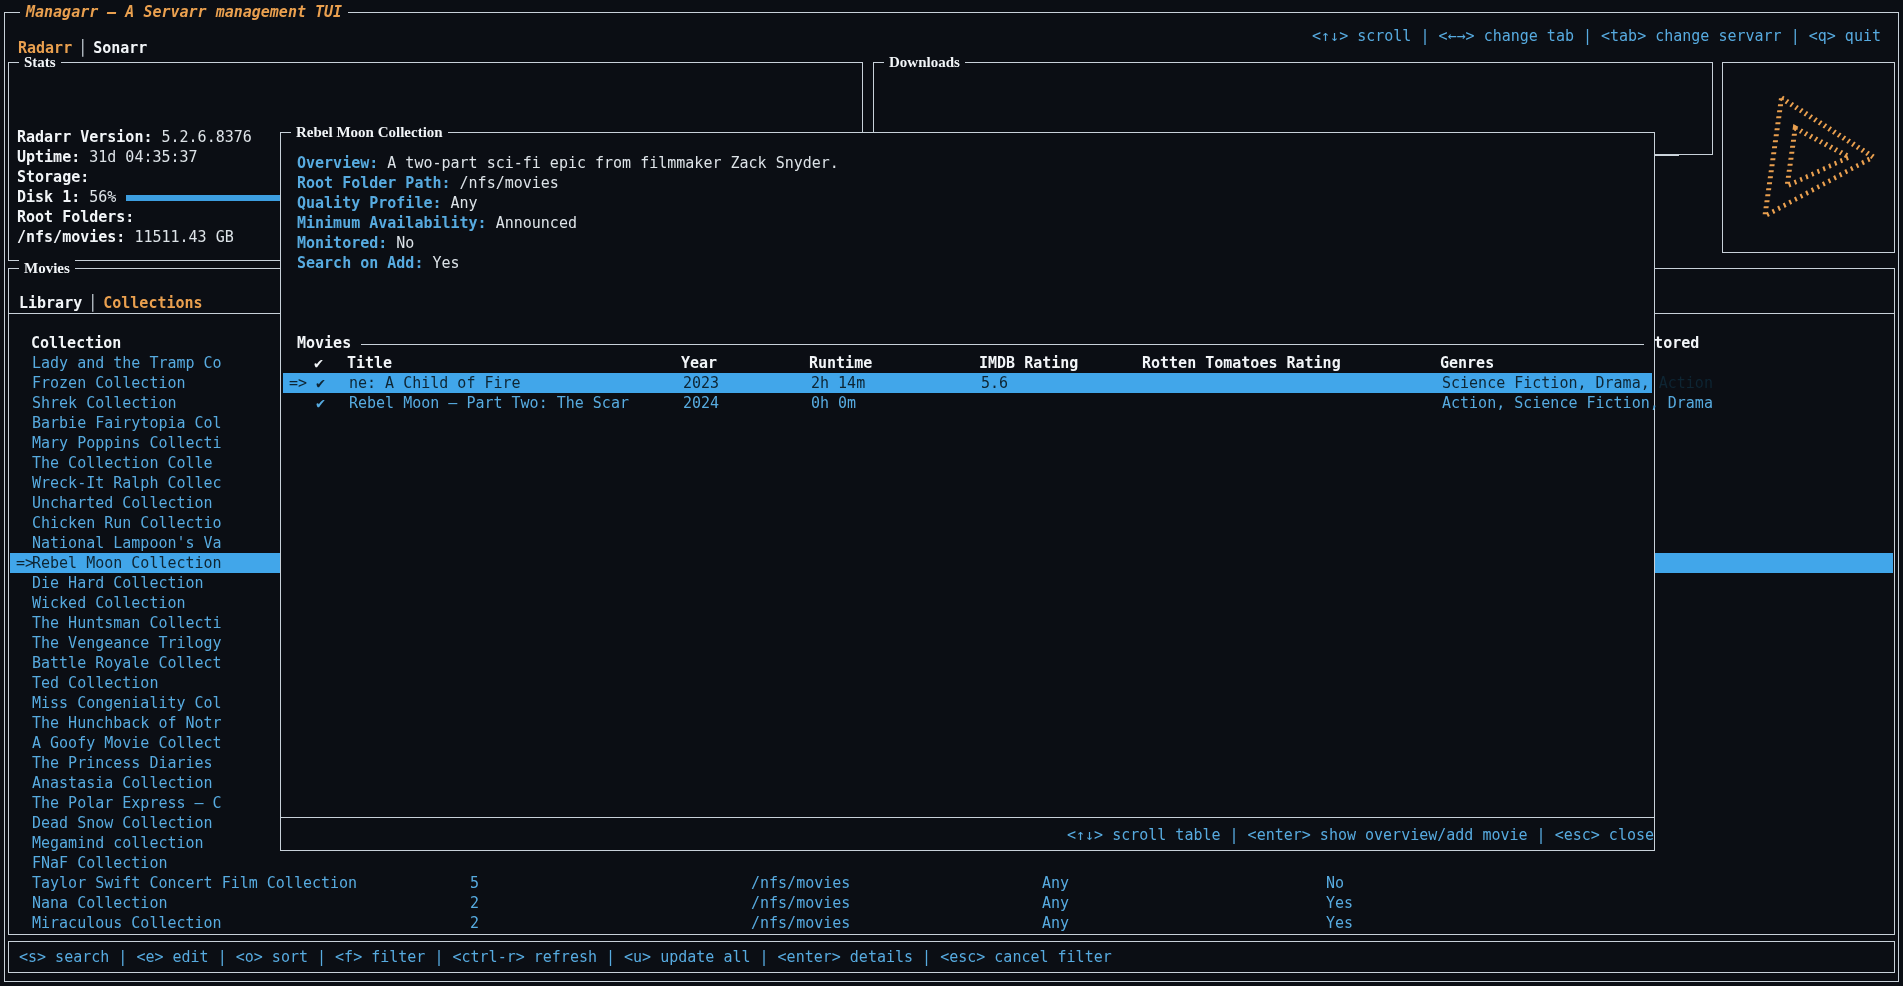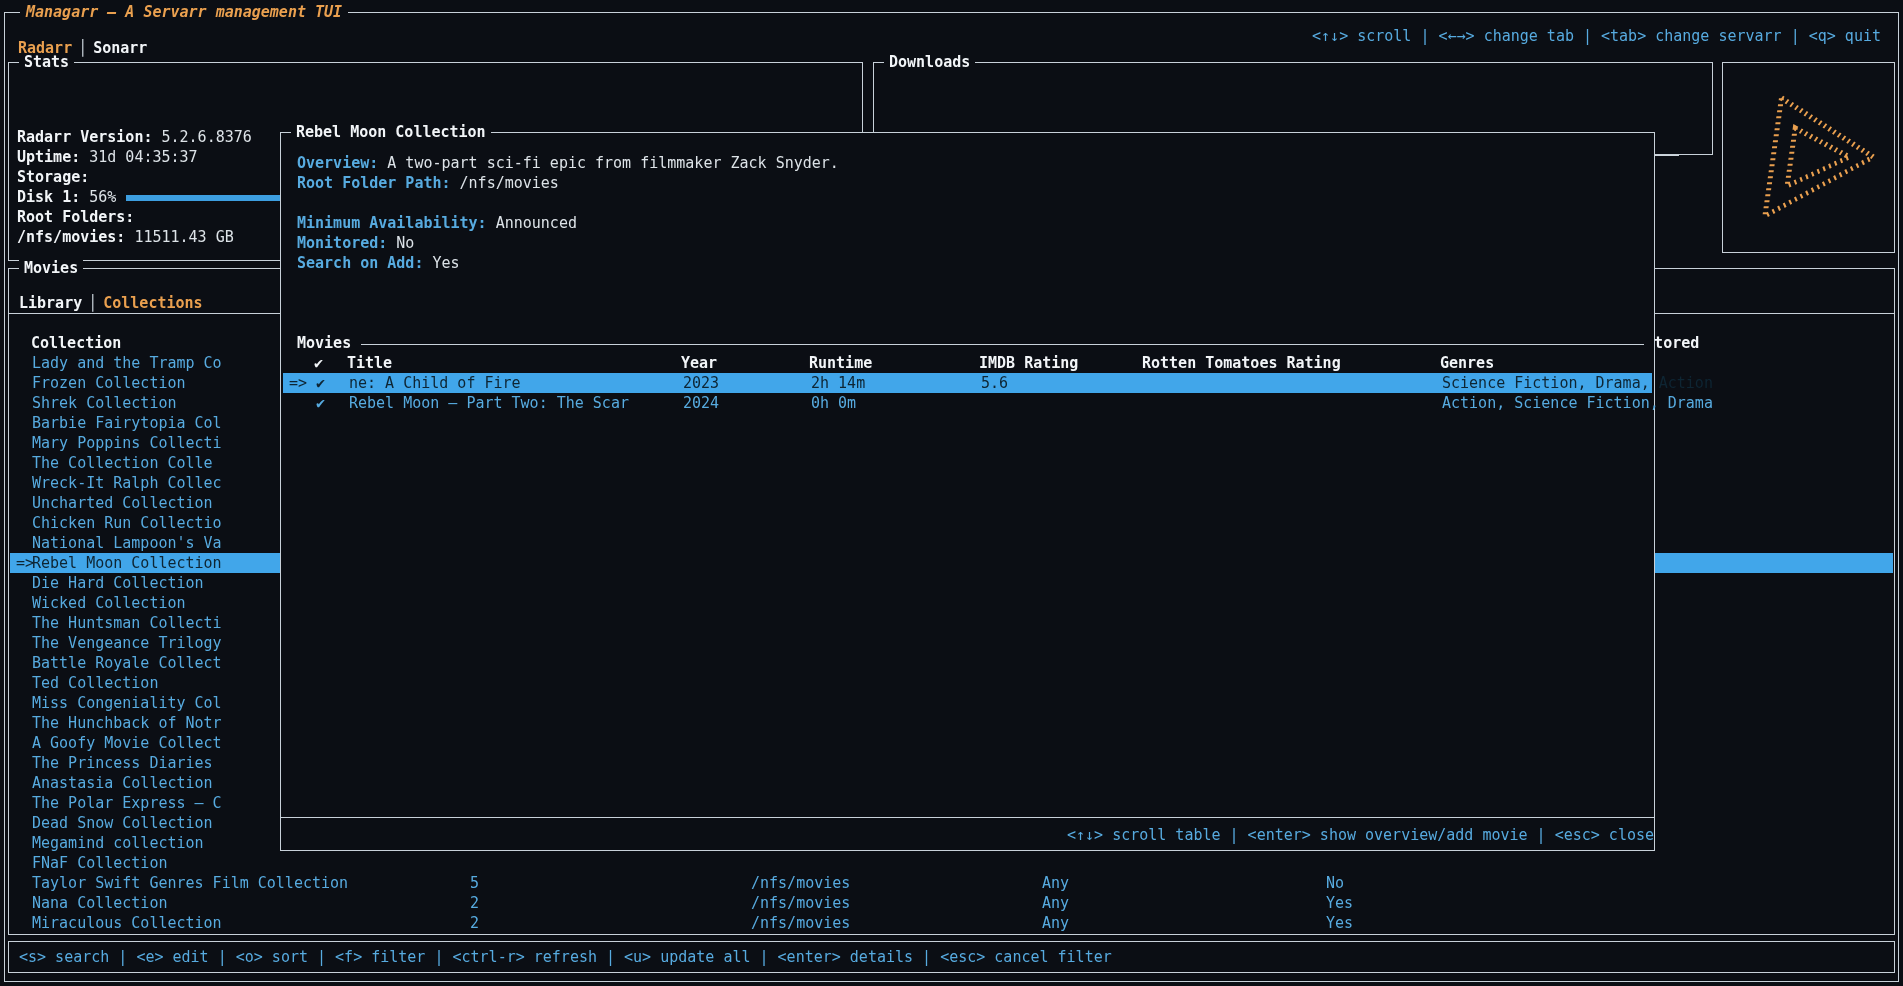--- a/index.html
+++ b/index.html
@@ -22,21 +22,21 @@
   }
   .frame{position:absolute;top:12px;left:4px;right:4px;bottom:4px;border:1px solid var(--border);pointer-events:none;}
   .app-title{position:absolute;top:2px;left:20px;background:var(--bg);padding:0 6px;color:var(--orange);font-weight:bold;font-style:italic;z-index:2;}
   .topbar-tabs{position:absolute;top:26px;left:18px;z-index:2;margin-top:12px;}
   .topbar-help{position:absolute;top:26px;right:22px;color:var(--blue);z-index:2;}
   .tab-active{color:var(--orange);font-weight:bold;}
   .tab-inactive{color:var(--bright);font-weight:bold;}
   .tab-sep{color:var(--border);padding:0 6px;}
 
   .panel{position:absolute;border:1px solid var(--border);background:var(--bg);}
-  .ptitle{position:absolute;top:-11px;left:10px;background:var(--bg);padding:0 5px;font-weight:bold;color:var(--bright);}
+  .ptitle{position:absolute;top:-11px;left:10px;background:var(--bg);padding:0 5px;font-weight:bold;color:var(--bright);font-family:Liberation Serif, serif;}
   .line{position:absolute;left:8px;right:8px;height:20px;white-space:nowrap;margin-top:36px;}
   .lbl{font-weight:bold;color:var(--bright);}
   .val{color:var(--text);}
 
   .bar{display:inline-block;width:700px;height:6px;position:relative;margin-left:10px;vertical-align:middle;}
   .bar .track{position:absolute;left:0;right:0;top:2px;height:1px;background:#cfd6dd;}
   .bar .fill{position:absolute;left:0;top:0;height:6px;background:var(--pblue);}
   .bar.dl{width:760px;}
 
   
@@ -193,21 +193,21 @@
   <div class="crow" style="top:544px">
       <span class="cname">Dead Snow Collection</span>
     </div>
   <div class="crow" style="top:564px">
       <span class="cname">Megamind collection</span>
     </div>
   <div class="crow" style="top:584px">
       <span class="cname">FNaF Collection</span>
     </div>
   <div class="crow" style="top:604px">
-    <span class="cname">Taylor Swift Genres Film Collection</span>
+    <span class="cname">Taylor Swift Concert Film Collection</span>
     <span style="left:460px">5</span>
     <span style="left:741px">/nfs/movies</span>
     <span style="left:1032px">Any</span>
     <span style="left:1316px">No</span>
   </div>
   <div class="crow" style="top:624px">
     <span class="cname">Nana Collection</span>
     <span style="left:460px">2</span>
     <span style="left:741px">/nfs/movies</span>
     <span style="left:1032px">Any</span>
@@ -224,20 +224,21 @@
 
 <div class="panel" style="left:8px;top:941px;width:1887px;height:32px;">
   <div class="bottombar-text">&lt;s&gt; search | &lt;e&gt; edit | &lt;o&gt; sort | &lt;f&gt; filter | &lt;ctrl-r&gt; refresh | &lt;u&gt; update all | &lt;enter&gt; details | &lt;esc&gt; cancel filter</div>
 </div>
 
 <div class="panel modal" style="left:280px;top:132px;width:1375px;height:719px;">
   <span class="ptitle">Rebel Moon Collection</span>
 
   <div class="mline" style="top:20px"><span class="mkey">Overview:</span> <span class="val">A two-part sci-fi epic from filmmaker Zack Snyder.</span></div>
   <div class="mline" style="top:40px"><span class="mkey">Root Folder Path:</span> <span class="val">/nfs/movies</span></div>
+  <div class="mline" style="top:60px"><span class="mkey">Quality Profile:</span> <span class="val">Any</span></div>
   <div class="mline" style="top:80px"><span class="mkey">Minimum Availability:</span> <span class="val">Announced</span></div>
   <div class="mline" style="top:100px"><span class="mkey">Monitored:</span> <span class="val">No</span></div>
   <div class="mline" style="top:120px"><span class="mkey">Search on Add:</span> <span class="val">Yes</span></div>
 
   <div class="msec">
     <b>Movies</b>
     <span class="rule"></span>
   </div>
 
   <div class="mthead">

